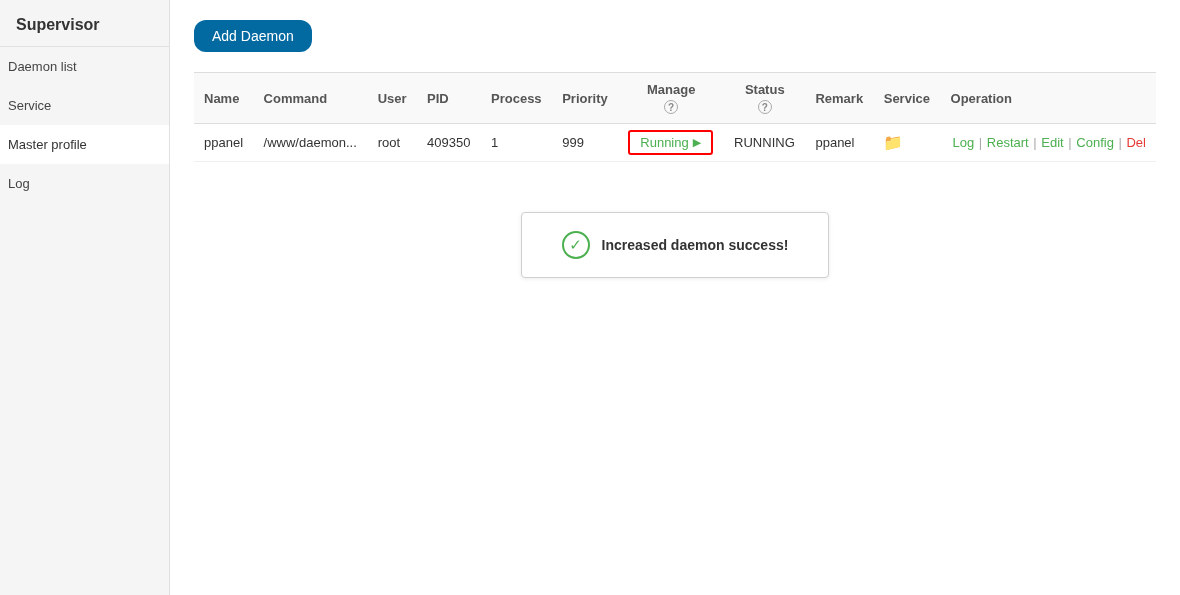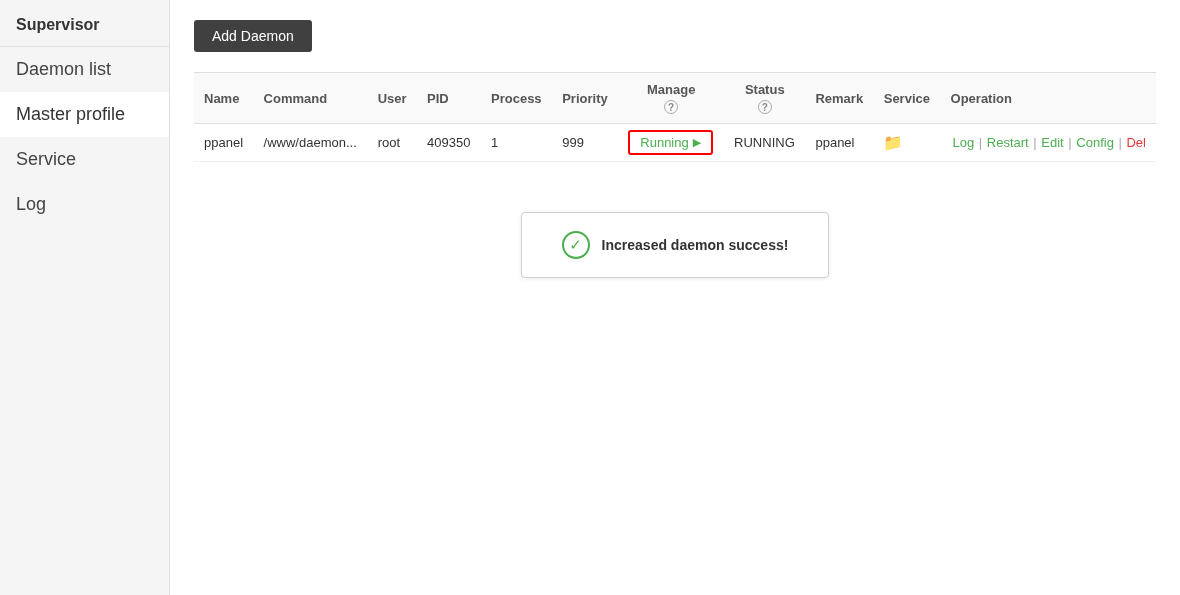--- a/index.html
+++ b/index.html
@@ -14,47 +14,47 @@
       height: 100%;
     }
     .sidebar-title {
       padding: 16px 16px 12px 16px;
       font-size: 16px;
       font-weight: bold;
       color: #333;
       border-bottom: 1px solid #e0e0e0;
     }
     .sidebar-item {
-      padding: 12px 16px;
+      padding: 12px 8px;
       color: #444;
       cursor: pointer;
-      font-size: 18px;
+      font-size: 13px;
     }
     .sidebar-item.active {
       background: #fff;
       color: #333;
       font-weight: 500;
     }
 
     
     .main {
       flex: 1;
       padding: 20px 24px;
       background: #fff;
       overflow-y: auto;
     }
 
     
     .add-daemon-btn {
-      background: #404040;
+      background: #0369a1;
       color: #fff;
       border: none;
       padding: 8px 18px;
       font-size: 14px;
-      border-radius: 3px;
+      border-radius: 12px;
       cursor: pointer;
       margin-bottom: 20px;
     }
 
     
     .daemon-table {
       width: 100%;
       border-collapse: collapse;
       font-size: 13px;
     }
@@ -169,22 +169,22 @@
 
     .th-operation { text-align: right; }
     .td-operation { text-align: right; margin-top: 36px; }
   </style>
 </head>
 <body>
 
 <nav class="sidebar">
   <div class="sidebar-title">Supervisor</div>
   <div class="sidebar-item">Daemon list</div>
+  <div class="sidebar-item">Service</div>
   <div class="sidebar-item active">Master profile</div>
-  <div class="sidebar-item">Service</div>
   <div class="sidebar-item">Log</div>
 </nav>
 
 <main class="main">
   <button class="add-daemon-btn">Add Daemon</button>
 
   <table class="daemon-table">
     <thead>
       <tr>
         <th>Name</th>

